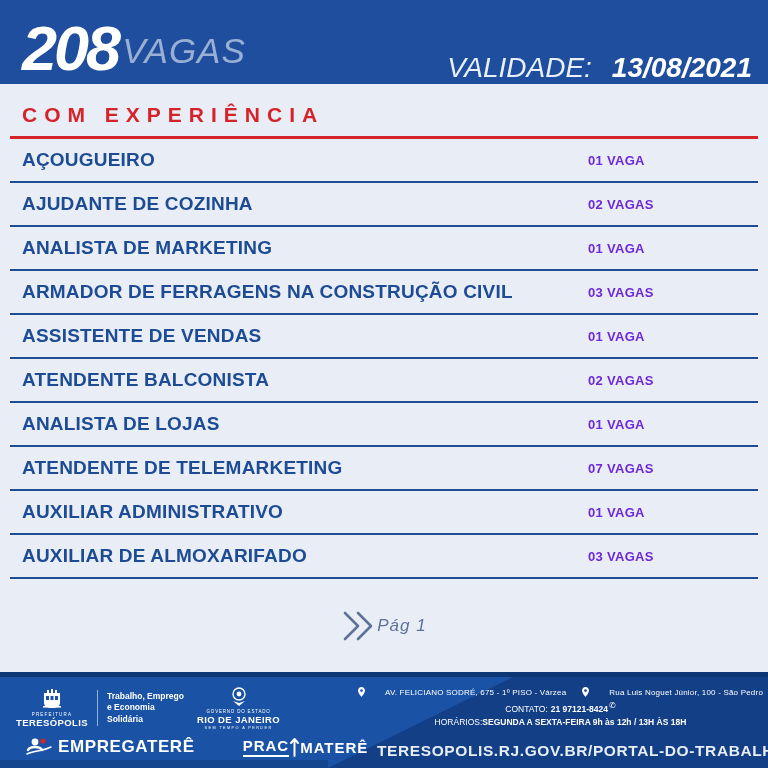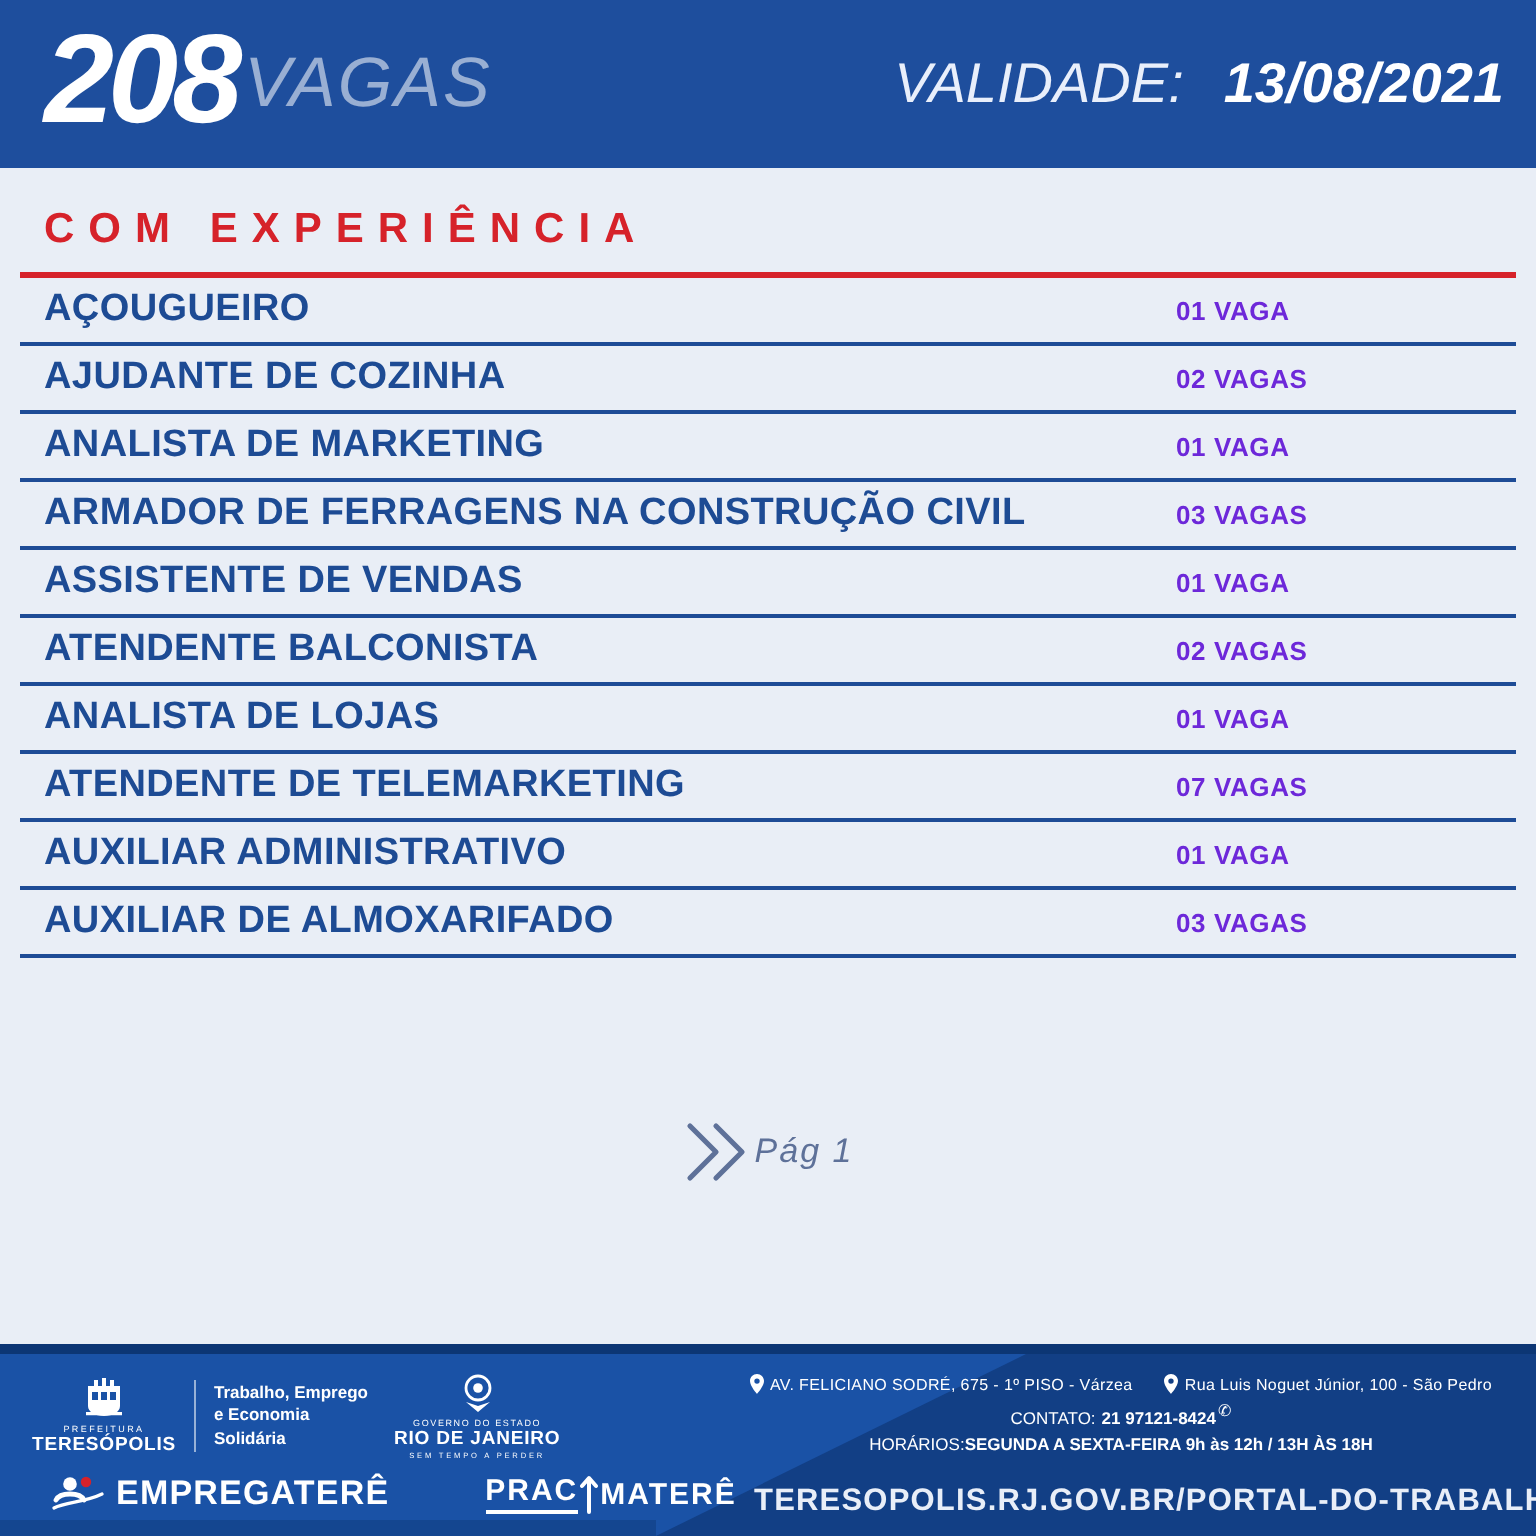--- a/index.html
+++ b/index.html
@@ -6,21 +6,21 @@
   html,body { width:768px; height:768px; }
   body {
     font-family:"Liberation Sans", "DejaVu Sans", sans-serif;
     background:#e9eef6;
     display:flex; flex-direction:column;
     overflow:hidden;
   }
   
   .header {
     height:84px; background:#1e4e9d; flex:0 0 84px;
-    display:flex; align-items:center; justify-content:space-between;
+    display:flex; align-items:flex-end; justify-content:space-between;
     padding:0 16px 0 22px;
   }
   .count-group { display:flex; align-items:center; font-style:italic; }
   .count-number {
     color:#fff; font-size:63px; font-weight:900; letter-spacing:-3px;
     line-height:1; padding-bottom:4px;
   }
   .count-label {
     color:rgba(255,255,255,0.55); font-size:35px; font-weight:400;
     letter-spacing:1px; margin-left:4px;
@@ -30,21 +30,21 @@
 
   
   .main { flex:1 1 auto; padding:0 10px; display:flex; flex-direction:column; }
   .section-title {
     color:#d6222a; font-weight:700; font-size:21px; letter-spacing:7px;
     margin:19px 0 9px 12px;
   }
   .rule-red { height:3px; background:#d6222a; flex:0 0 3px; }
   .jobs { list-style:none; }
   .job-row {
-    height:34px; border-bottom:2px solid #1e4c96;
+    height:44px; border-bottom:2px solid #1e4c96;
     display:flex; align-items:center; padding-left:12px;
   }
   .job-title {
     flex:1 1 auto; color:#1d4b94; font-weight:700; font-size:19px;
     letter-spacing:0.2px; white-space:nowrap;
   }
   .job-count {
     flex:0 0 170px; color:#6d28d9; font-weight:700; font-size:13px;
     letter-spacing:0.3px; white-space:nowrap;
   }
@@ -90,21 +90,21 @@
   .logo-pracimatere { display:flex; align-items:center; font-size:15px; font-weight:800; letter-spacing:1px; }
   .prac-left { border-bottom:2px solid #fff; padding-bottom:1px; }
   .prac-arrow { margin:0 1px; }
 
   .footer-right {
     position:absolute; right:0; top:0; bottom:0; width:405px;
     padding:10px 10px 8px 0; color:#fff;
     display:flex; flex-direction:column; align-items:center;
   }
   .addr-line { display:flex; gap:16px; white-space:nowrap; }
-  .addr-item { display:flex; align-items:center; gap:3px; font-size:8px; letter-spacing:0.2px; }
+  .addr-item { display:flex; align-items:center; gap:20px; font-size:8px; letter-spacing:0.2px; }
   .contact-line { font-size:8.5px; margin-top:7px; display:flex; align-items:flex-start; }
   .contact-number { font-weight:700; margin-left:3px; }
   .wa-icon { font-family:"DejaVu Sans", sans-serif; font-size:8px; margin-left:1px; position:relative; top:-3px; }
   .hours-line { font-size:8.5px; margin-top:3px; }
   .hours-value { font-weight:700; }
   .site-url {
     margin-top:auto; width:100%; text-align:left; padding-left:14px;
     font-size:15.5px; font-weight:700; letter-spacing:0.6px; color:#e8eef8; white-space:nowrap;
   }
   svg { display:block; }

